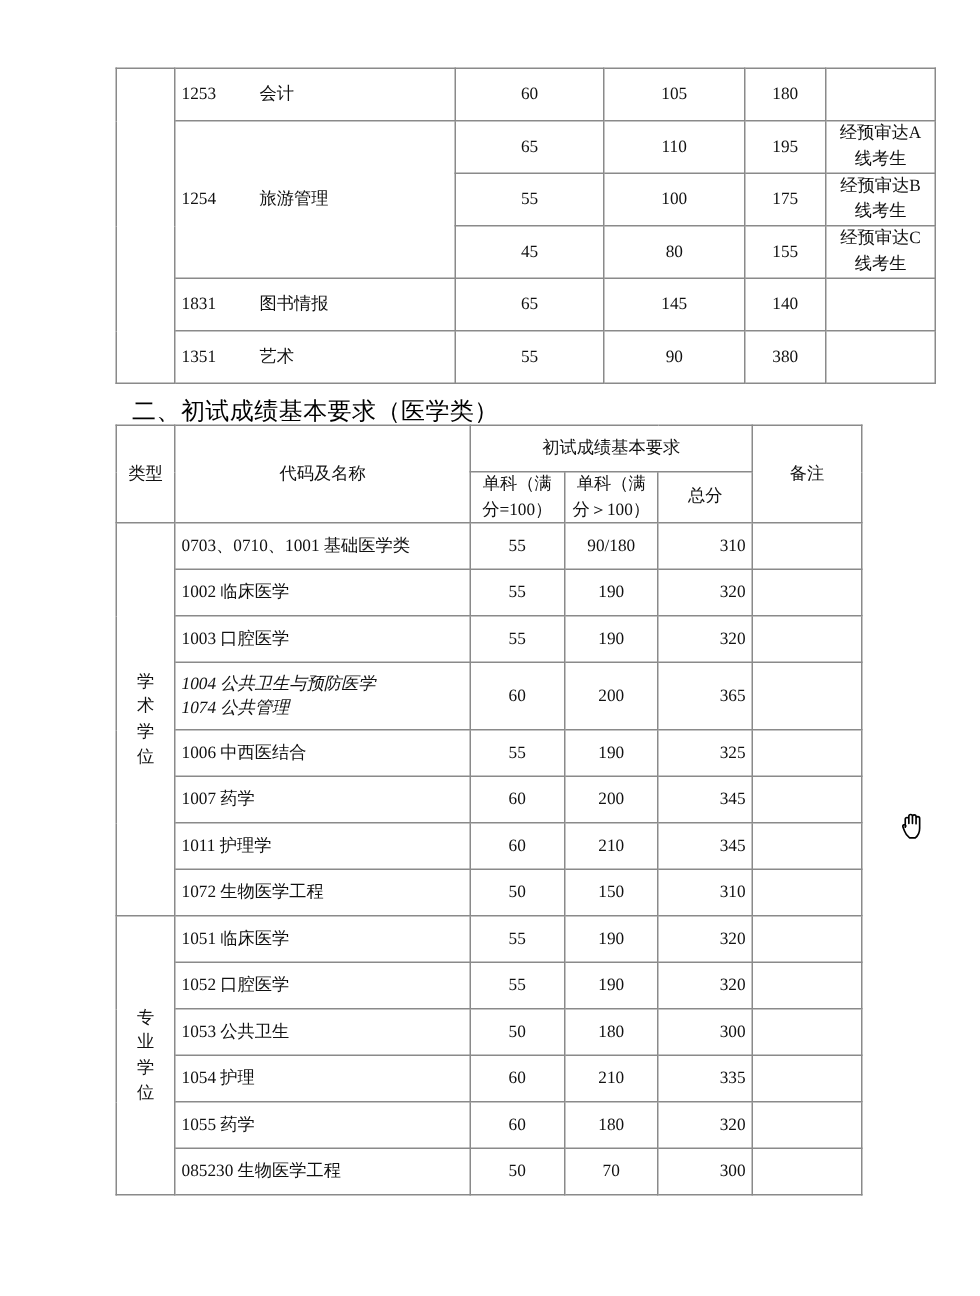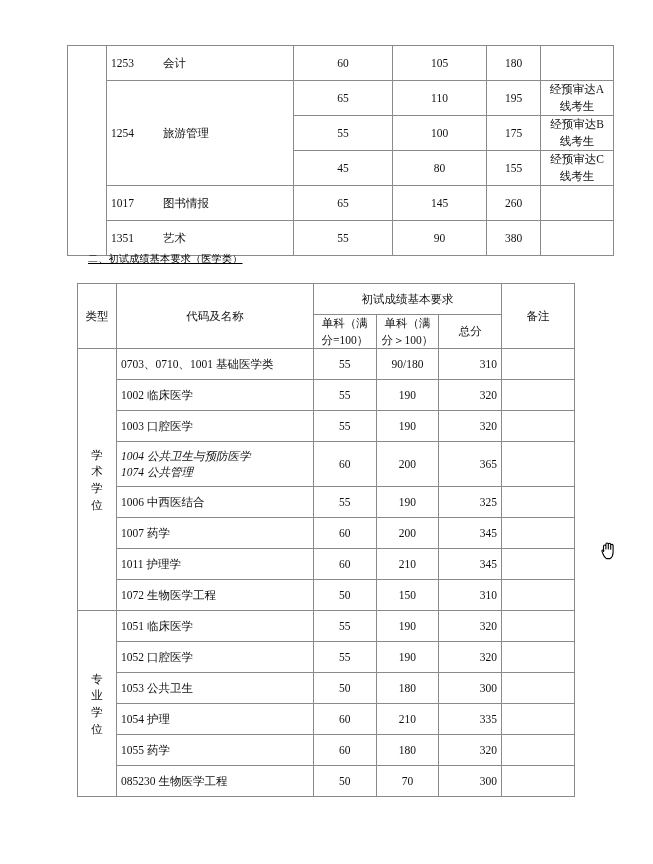--- a/index.html
+++ b/index.html
@@ -32,44 +32,43 @@
     font-weight: normal;
     padding: 0 4px;
     vertical-align: middle;
     font-size: 11.5px;
     line-height: 1.45;
     color: #111;
   }
 
   #table1 {
     position: absolute;
-    left: 67px;
+    left: 77px;
     top: 45px;
     width: 498px;
   }
   #table1 td { height: 34px; }
   .t1-cat   { width: 30px; }
   .t1-name  { width: 178px; text-align: left; padding-left: 9px; }
   .t1-s1    { width: 90px; text-align: center; }
   .t1-s2    { width: 85px; text-align: center; }
   .t1-tot   { width: 45px; text-align: center; }
   .t1-rem   { width: 64px; text-align: center; font-size: 10.5px; line-height: 1.3; }
 
   .code { display: inline-block; min-width: 38px; }
   .nm   { margin-left: 14px; }
 
   
   #heading2 {
     position: absolute;
     left: 88px;
-    top: 252px;
-    font-size: 10px;
+    top: 264px;
+    font-size: 16px;
     letter-spacing: 0.3px;
     white-space: nowrap;
-    text-decoration: underline;
   }
 
   
   #table2 {
     position: absolute;
     left: 77px;
     top: 283px;
     width: 498px;
   }
   #table2 td, #table2 th { height: 30px; }
@@ -137,24 +136,24 @@
       </tr>
 
       <tr>
         <td class="t1-s1">45</td>
         <td class="t1-s2">80</td>
         <td class="t1-tot">155</td>
         <td class="t1-rem"><span>经预审达</span><span>C 线考生</span></td>
       </tr>
 
       <tr>
-        <td class="t1-name"><span class="code">1017</span><span class="nm">图书情报</span></td>
+        <td class="t1-name"><span class="code">1831</span><span class="nm">图书情报</span></td>
         <td class="t1-s1">65</td>
         <td class="t1-s2">145</td>
-        <td class="t1-tot">260</td>
+        <td class="t1-tot">140</td>
         <td class="t1-rem"></td>
       </tr>
 
       <tr>
         <td class="t1-name"><span class="code">1351</span><span class="nm">艺术</span></td>
         <td class="t1-s1">55</td>
         <td class="t1-s2">90</td>
         <td class="t1-tot">380</td>
         <td class="t1-rem"></td>
       </tr>

